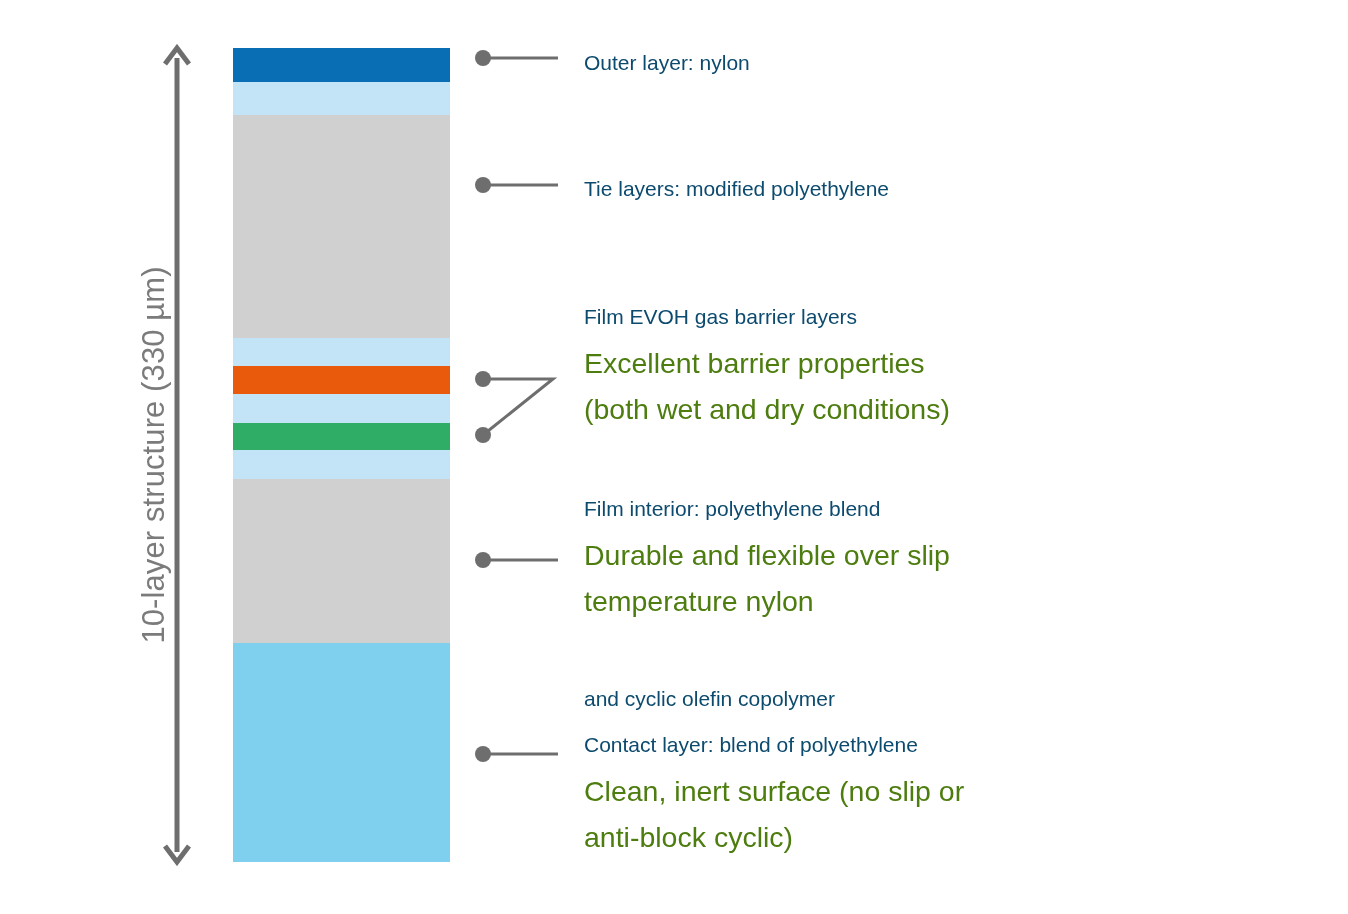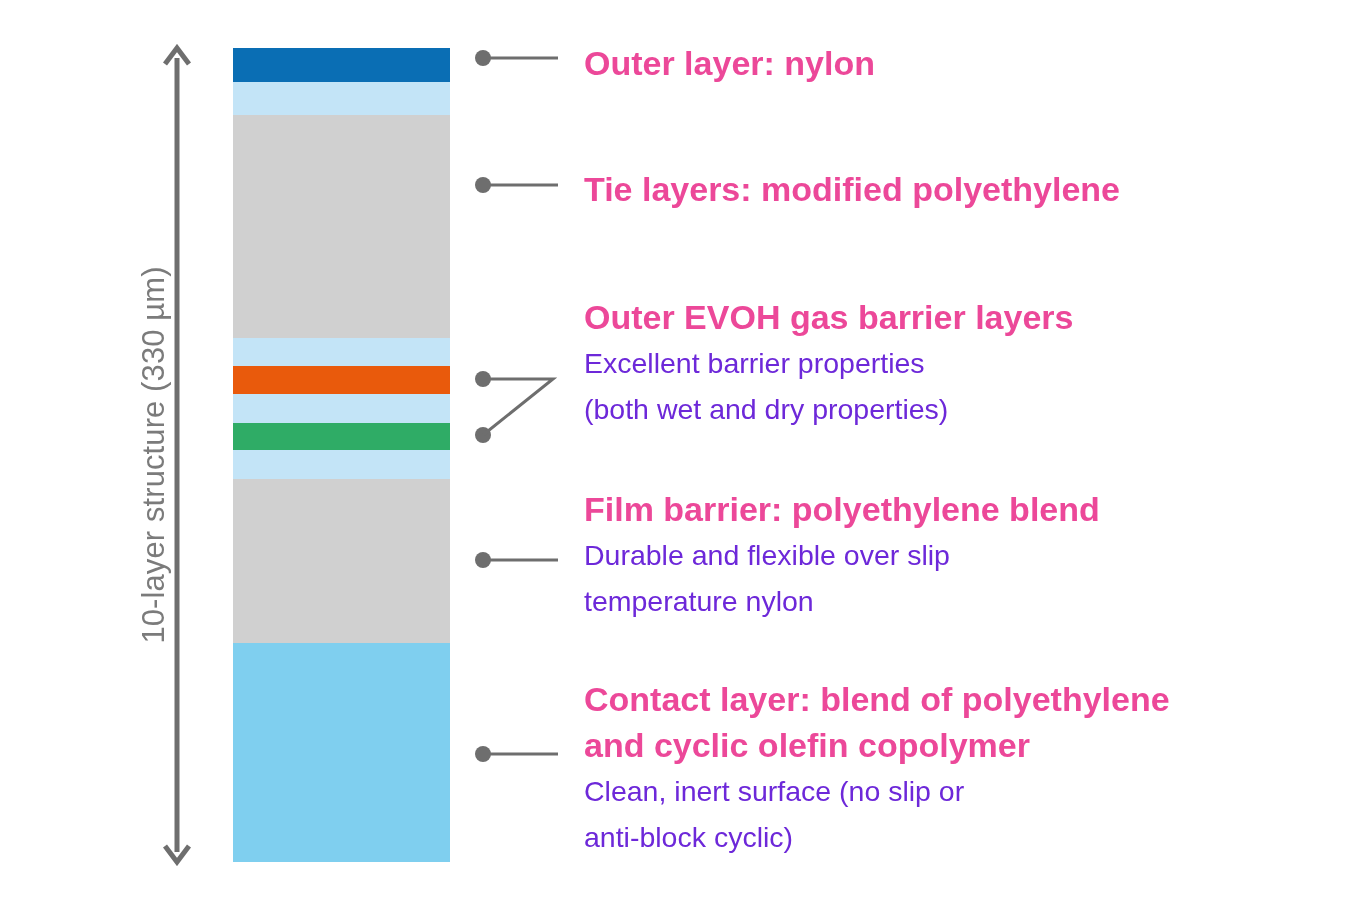--- a/index.html
+++ b/index.html
@@ -66,30 +66,30 @@
     position: absolute;
     left: 0; top: 0;
     width: 1348px;
     height: 914px;
   }
   .callout-text {
     position: absolute;
     color: #7b7b7b;
   }
   .callout-title {
-    font-weight: bold;
-    font-size: 34px;
+    font-weight: normal;
+    font-size: 21px;
     line-height: 46px;
-    color: #ec4899;
+    color: #0c4a6e;
     white-space: nowrap;
   }
   .callout-sub {
     font-size: 28.5px;
     line-height: 46px;
-    color: #6d28d9;
+    color: #4d7c0f;
     white-space: nowrap;
   }
 </style>
 </head>
 <body>
 
 <div id="diagram">
 
   <div class="axis-label">10-layer structure (330 µm)</div>
 
@@ -143,31 +143,31 @@
 
   <div class="callout-text" style="left:584px; top:40px;">
     <div class="callout-title">Outer layer: nylon</div>
   </div>
 
   <div class="callout-text" style="left:584px; top:166px;">
     <div class="callout-title">Tie layers: modified polyethylene</div>
   </div>
 
   <div class="callout-text" style="left:584px; top:294px;">
-    <div class="callout-title">Outer EVOH gas barrier layers</div>
+    <div class="callout-title">Film EVOH gas barrier layers</div>
     <div class="callout-sub">Excellent barrier properties</div>
-    <div class="callout-sub">(both wet and dry properties)</div>
+    <div class="callout-sub">(both wet and dry conditions)</div>
   </div>
 
   <div class="callout-text" style="left:584px; top:486px;">
-    <div class="callout-title">Film barrier: polyethylene blend</div>
+    <div class="callout-title">Film interior: polyethylene blend</div>
     <div class="callout-sub">Durable and flexible over slip</div>
     <div class="callout-sub">temperature nylon</div>
   </div>
 
   <div class="callout-text" style="left:584px; top:676px;">
+    <div class="callout-title">and cyclic olefin copolymer</div>
     <div class="callout-title">Contact layer: blend of polyethylene</div>
-    <div class="callout-title">and cyclic olefin copolymer</div>
     <div class="callout-sub">Clean, inert surface (no slip or</div>
     <div class="callout-sub">anti-block cyclic)</div>
   </div>
 
 </div>
 
 </body></html>

